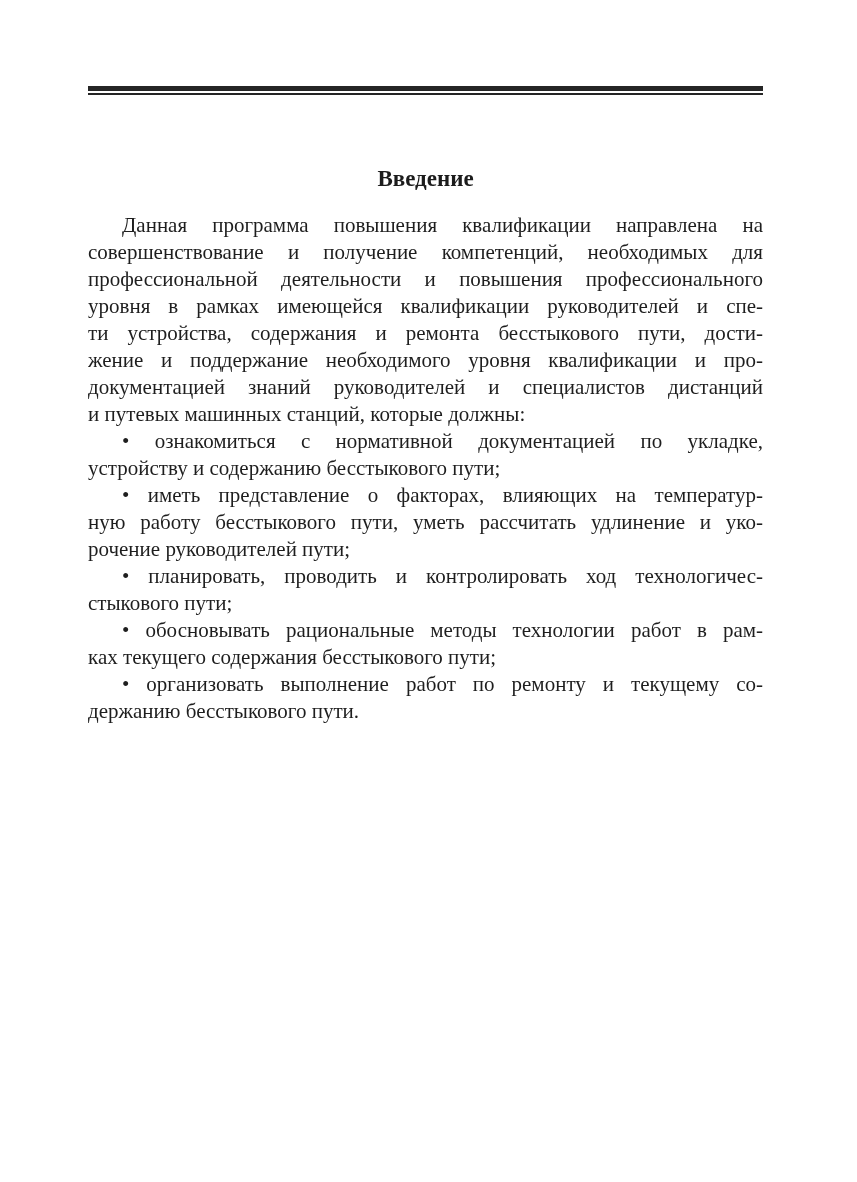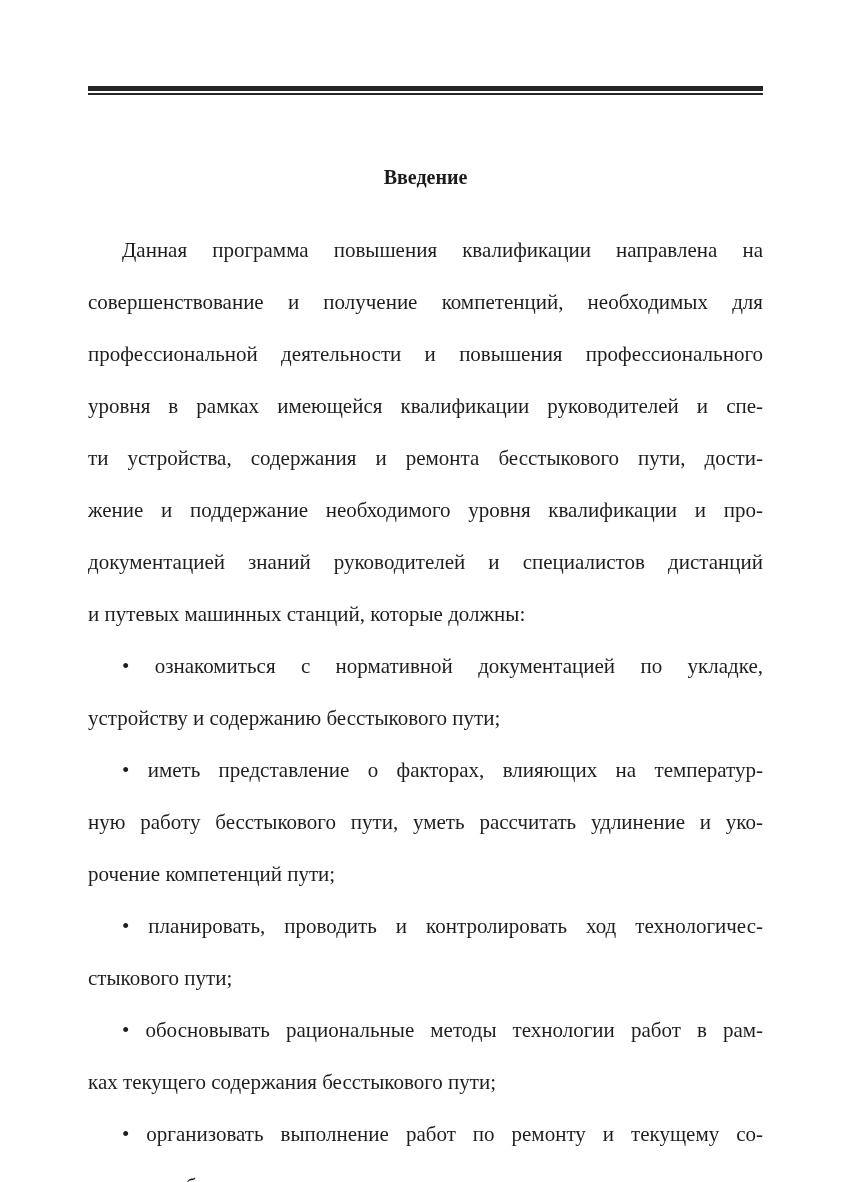--- a/index.html
+++ b/index.html
@@ -33,39 +33,38 @@
     height: 2px;
     background: #252525;
   }
   .heading {
     position: absolute;
     left: 88px;
     top: 149px;
     width: 675px;
     text-align: center;
     font-weight: bold;
-    font-size: 20px;
+    font-size: 23px;
     line-height: 30px;
     color: #1c1c1c;
   }
   .content {
     position: absolute;
     left: 88px;
     top: 212px;
     width: 675px;
     font-size: 21px;
   }
   .line {
     height: 27px;
     line-height: 27px;
     text-align: justify;
     text-align-last: justify;
     white-space: normal;
     overflow: hidden;
-    margin-top: 25px;
   }
   .line.first {
     text-indent: 34px;
   }
   .line.last {
     text-align: center;
     text-align-last: left;
   }
 </style>
 </head>
@@ -88,21 +87,21 @@
       <div class="line">профессиональной деятельности и повышения профессионального</div>
       <div class="line">уровня в рамках имеющейся квалификации руководителей и спе-</div>
       <div class="line">ти устройства, содержания и ремонта бесстыкового пути, дости-</div>
       <div class="line">жение и поддержание необходимого уровня квалификации и про-</div>
       <div class="line">документацией знаний руководителей и специалистов дистанций</div>
       <div class="line last">и путевых машинных станций, которые должны:</div>
       <div class="line first">• ознакомиться с нормативной документацией по укладке,</div>
       <div class="line last">устройству и содержанию бесстыкового пути;</div>
       <div class="line first">• иметь представление о факторах, влияющих на температур-</div>
       <div class="line">ную работу бесстыкового пути, уметь рассчитать удлинение и уко-</div>
-      <div class="line last">рочение компетенций пути;</div>
+      <div class="line last">рочение руководителей пути;</div>
       <div class="line first">• планировать, проводить и контролировать ход технологичес-</div>
       <div class="line last">стыкового пути;</div>
       <div class="line first">• обосновывать рациональные методы технологии работ в рам-</div>
       <div class="line last">ках текущего содержания бесстыкового пути;</div>
       <div class="line first">• организовать выполнение работ по ремонту и текущему со-</div>
       <div class="line last">держанию бесстыкового пути.</div>
     </div>
 
 </div>
 

